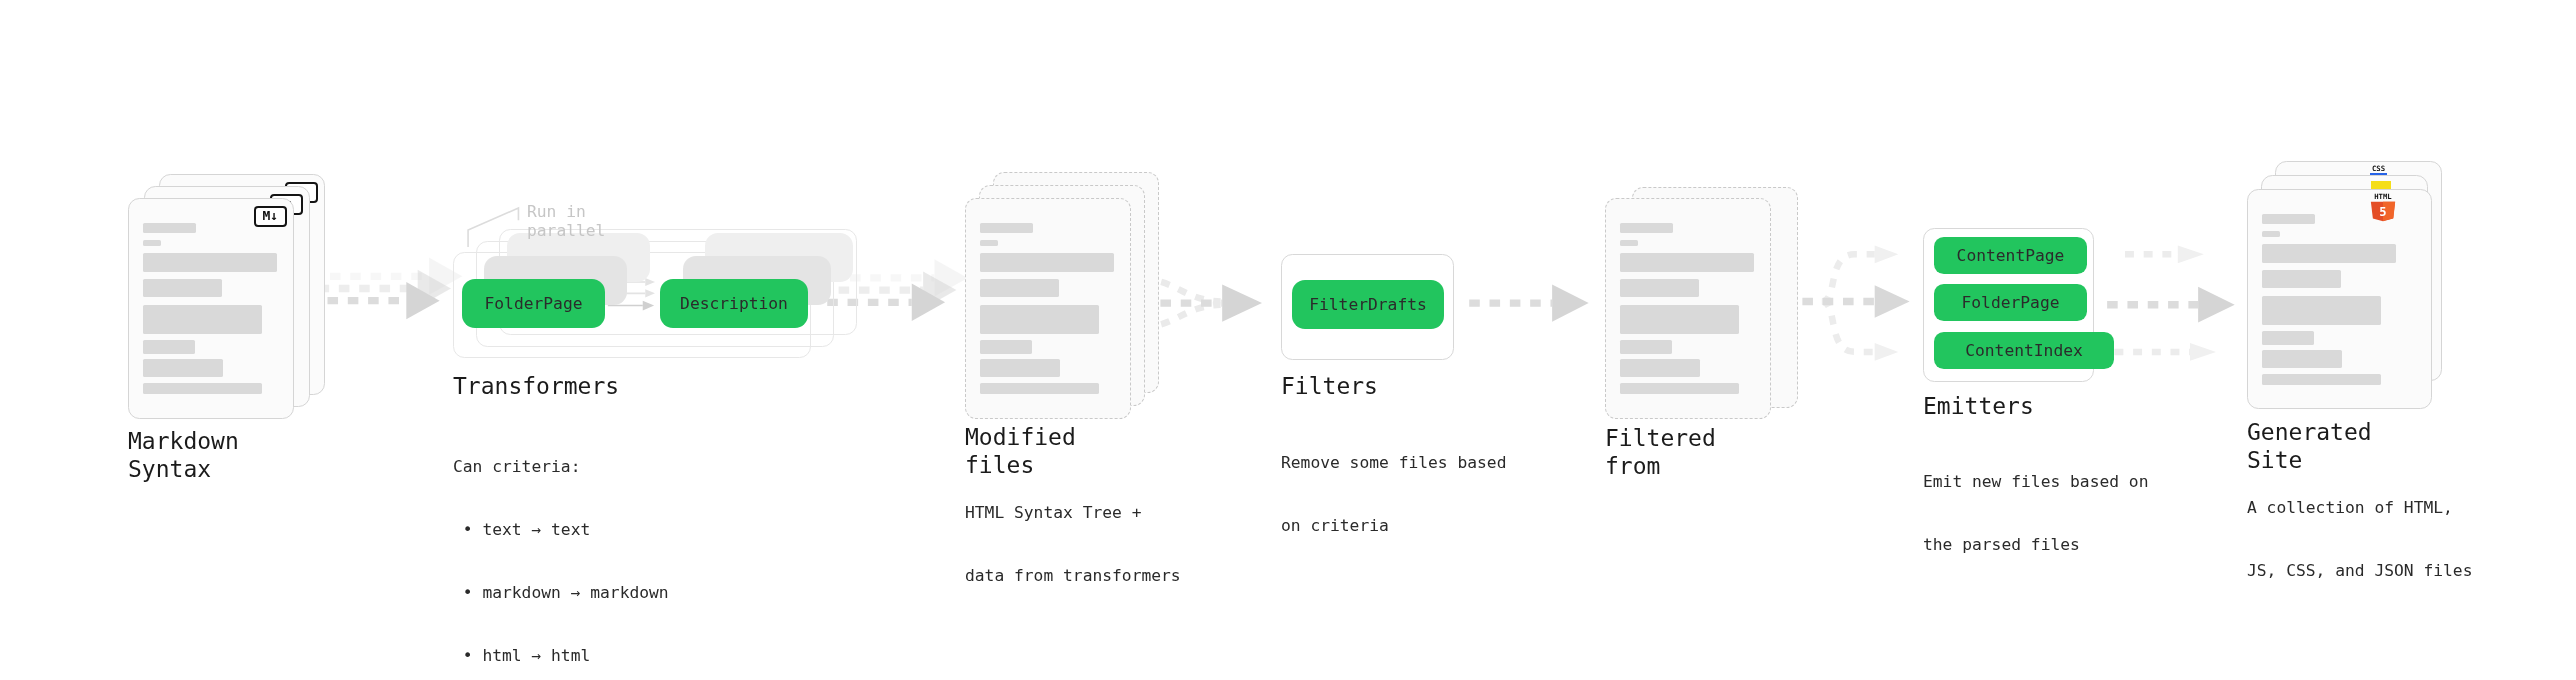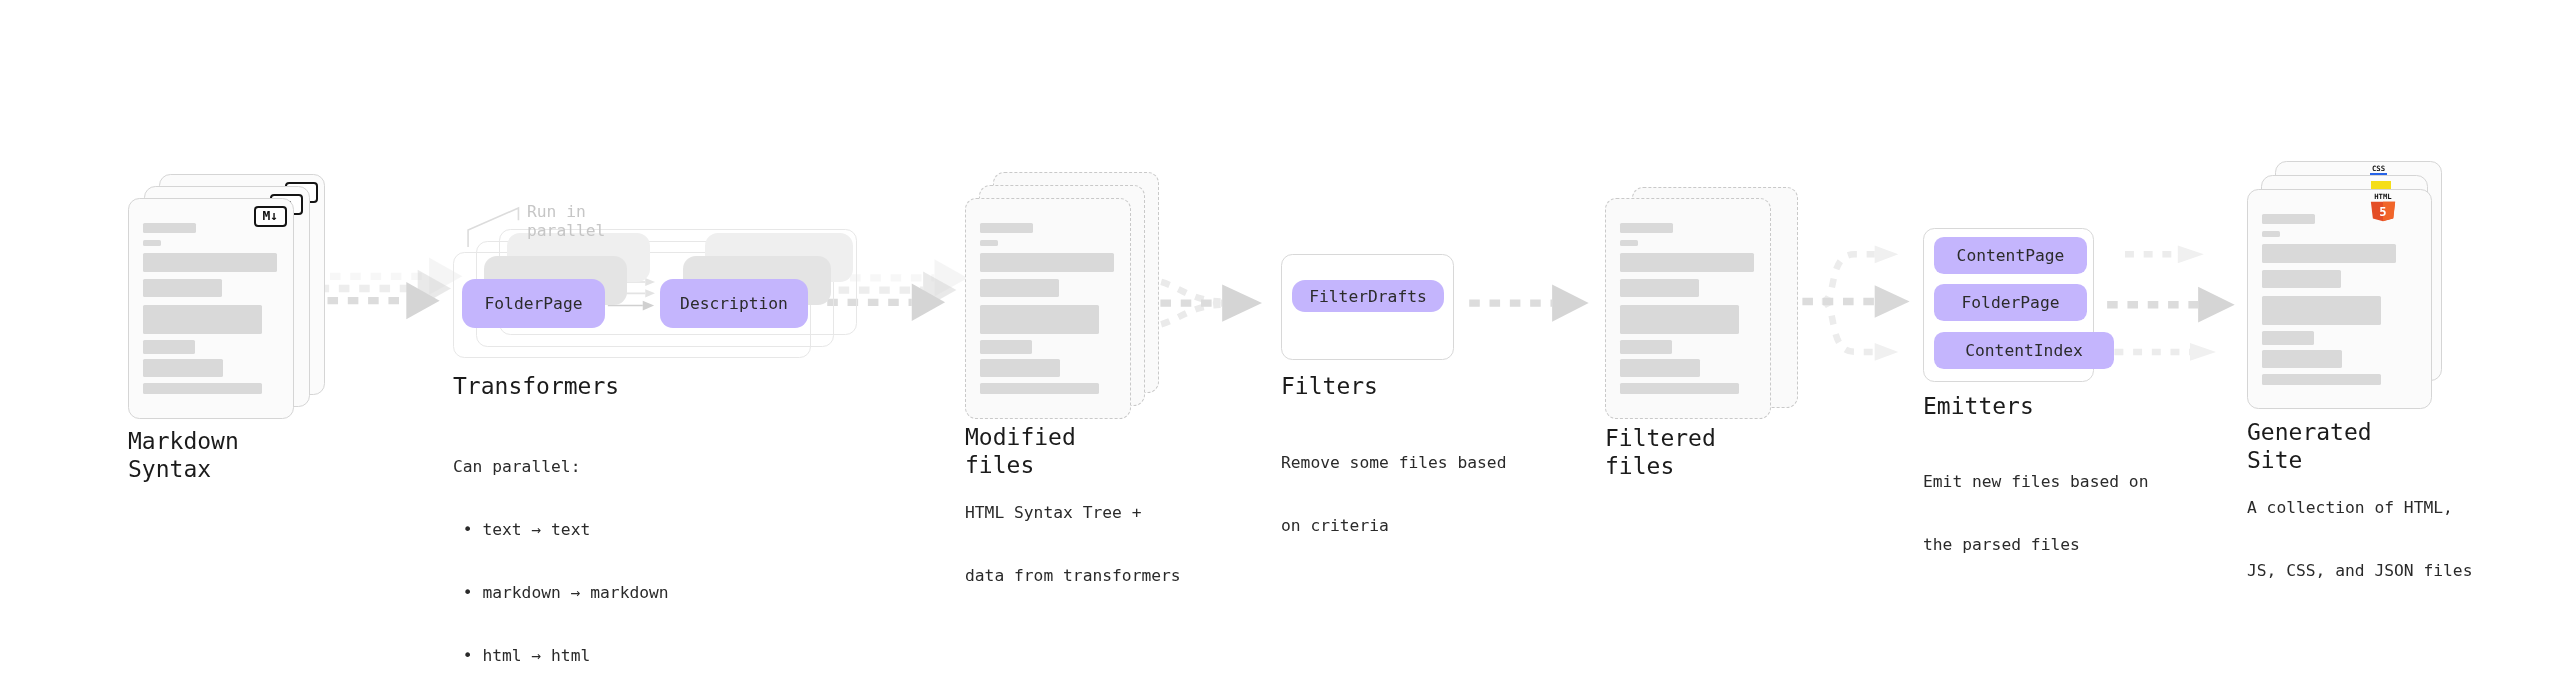--- a/index.html
+++ b/index.html
@@ -26,21 +26,21 @@
   
   .node-title{position:absolute;font-size:23px;line-height:28px;color:#1b1b1b;z-index:3;}
   .node-desc{position:absolute;font-size:16.3px;line-height:21px;color:#2a2a2a;white-space:pre;z-index:3;}
   .note-label{position:absolute;font-size:16.3px;color:#c6c6c6;z-index:3;}
 
   
   .tbox{position:absolute;width:358px;height:106px;border:1.6px solid #e7e7e7;
         border-radius:11.4px;box-sizing:border-box;background:transparent;}
 
   
-  .pill{position:absolute;background:#c4b5fd;border-radius:13px;display:flex;
+  .pill{position:absolute;background:#22c55e;border-radius:13px;display:flex;
         align-items:center;justify-content:center;font-size:16.3px;color:#2b2b2b;z-index:4;}
   .pill.ghost1{background:#e4e4e4;z-index:3;}
   .pill.ghost2{background:#efefef;z-index:2;}
   .pill.small{border-radius:9.8px;}
 
   
   .obox{position:absolute;background:#ffffff;border:1.6px solid #d8d8d8;border-radius:11.4px;box-sizing:border-box;}
 
   
   .js-badge{position:absolute;width:19.5px;height:9px;background:#f5de19;}
@@ -154,21 +154,21 @@
     <div class="pill ghost2" style="left:507px;top:233px;width:143px;height:49px;"></div>
     <div class="pill ghost1" style="left:484px;top:256px;width:143px;height:49px;"></div>
     <div class="pill" style="left:462px;top:279px;width:143px;height:49px;">FolderPage</div>
 
     <div class="pill ghost2" style="left:705px;top:233px;width:148px;height:49px;"></div>
     <div class="pill ghost1" style="left:683px;top:256px;width:148px;height:49px;"></div>
     <div class="pill" style="left:660px;top:279px;width:148px;height:49px;">Description</div>
 
     <div class="node-title" style="left:453px;top:372px;">Transformers</div>
     <div class="node-desc" style="left:453px;top:414px;">
-      <div>Can parallel:</div>
+      <div>Can criteria:</div>
       <div> • text → text</div>
       <div> • markdown → markdown</div>
       <div> • html → html</div>
     </div>
   </div>
 
   <div class="node">
     <div class="filecard dashed" style="left:993px;top:172px;"></div>
     <div class="filecard dashed" style="left:979px;top:185px;"></div>
     <div class="filecard dashed" style="left:965px;top:198px;">
@@ -183,41 +183,41 @@
     </div>
     <div class="node-title" style="left:965px;top:423px;">Modified files</div>
     <div class="node-desc" style="left:965px;top:460px;">
       <div>HTML Syntax Tree +</div>
       <div>data from transformers</div>
     </div>
   </div>
 
   <div class="node">
     <div class="obox" style="left:1281px;top:254px;width:173px;height:106px;"></div>
-    <div class="pill" style="left:1292px;top:280px;width:152px;height:32px;">FilterDrafts</div>
+    <div class="pill" style="left:1292px;top:280px;width:152px;height:49px;">FilterDrafts</div>
     <div class="node-title" style="left:1281px;top:372px;">Filters</div>
     <div class="node-desc" style="left:1281px;top:410px;">
       <div>Remove some files based</div>
       <div>on criteria</div>
     </div>
   </div>
 
   <div class="node">
     <div class="filecard dashed" style="left:1632px;top:187px;"></div>
     <div class="filecard dashed" style="left:1605px;top:198px;">
       <span class="bar b1"></span>
       <span class="bar b2"></span>
       <span class="bar b3"></span>
       <span class="bar b4"></span>
       <span class="bar b5"></span>
       <span class="bar b6"></span>
       <span class="bar b7"></span>
       <span class="bar b8"></span>
     </div>
-    <div class="node-title" style="left:1605px;top:424px;">Filtered files</div>
+    <div class="node-title" style="left:1605px;top:424px;">Filtered from</div>
   </div>
 
   <div class="node">
     <div class="obox" style="left:1923px;top:228px;width:171px;height:154px;"></div>
     <div class="pill small" style="left:1934px;top:237px;width:153px;height:37px;">ContentPage</div>
     <div class="pill small" style="left:1934px;top:284px;width:153px;height:37px;">FolderPage</div>
     <div class="pill small" style="left:1934px;top:332px;width:180px;height:37px;">ContentIndex</div>
     <div class="node-title" style="left:1923px;top:392px;">Emitters</div>
     <div class="node-desc" style="left:1923px;top:429px;">
       <div>Emit new files based on</div>

